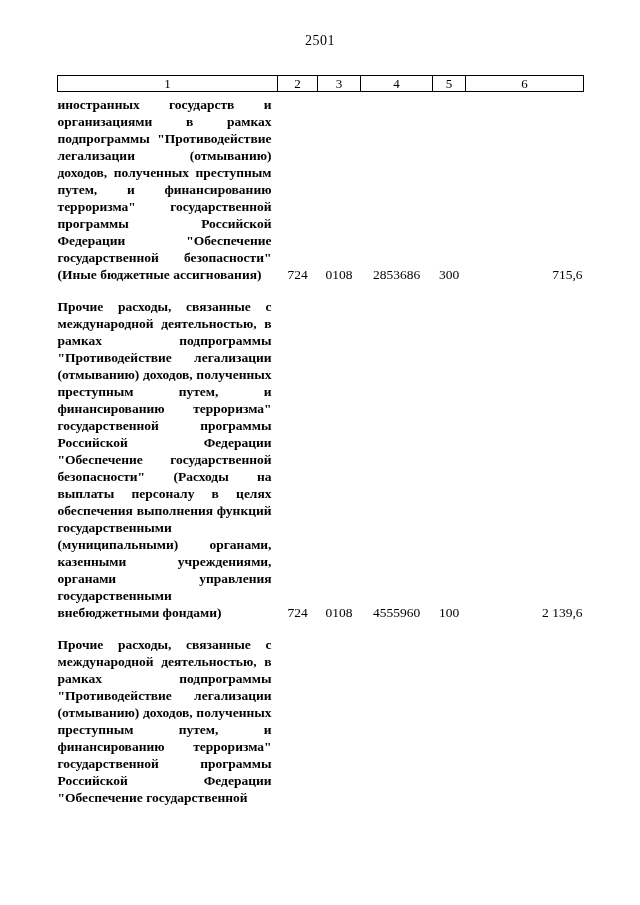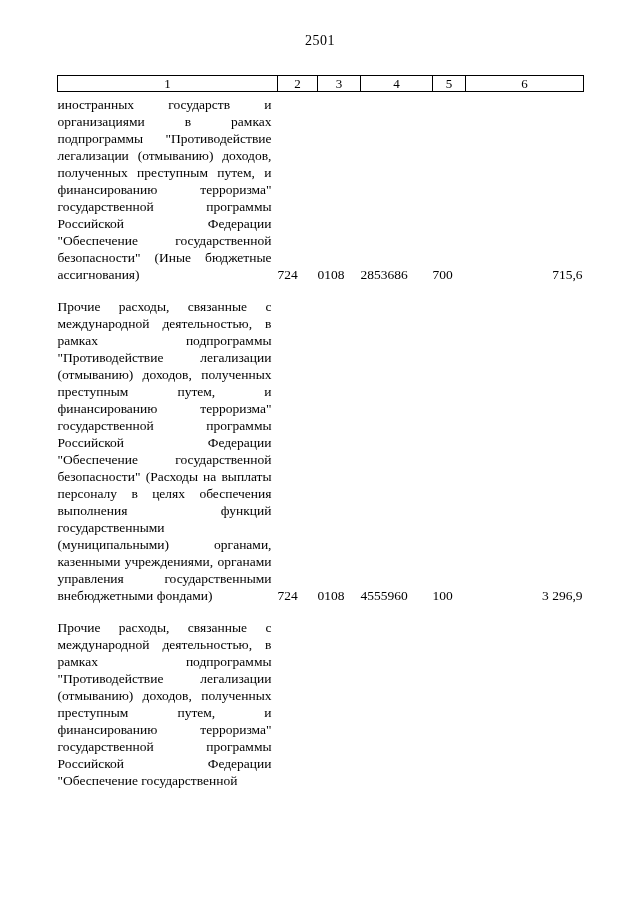--- a/index.html
+++ b/index.html
@@ -51,22 +51,24 @@
     vertical-align: bottom;
     padding: 4px 0 11px 0;
     line-height: 17px;
   }
   tbody td.desc {
     vertical-align: top;
     text-align: justify;
     text-justify: inter-word;
     hyphens: none;
     padding-right: 6px;
+    font-weight: bold;
   }
   tbody td.code {
+    text-align: center;
     white-space: nowrap;
   }
   tbody td.amount {
     text-align: right;
     padding-right: 1px;
     white-space: nowrap;
   }
 </style>
 </head>
 <body>
@@ -93,30 +95,30 @@
         <td>5</td>
         <td>6</td>
       </tr>
     </thead>
     <tbody>
       <tr>
         <td class="desc">иностранных государств и организациями в рамках подпрограммы "Противодействие легализации (отмыванию) доходов, полученных преступным путем, и финансированию терроризма" государственной программы Российской Федерации "Обеспечение государственной безопасности" (Иные бюджетные ассигнования)</td>
         <td class="code">724</td>
         <td class="code">0108</td>
         <td class="code">2853686</td>
-        <td class="code">700</td>
+        <td class="code">300</td>
         <td class="amount">715,6</td>
       </tr>
       <tr>
         <td class="desc">Прочие расходы, связанные с международной деятельностью, в рамках подпрограммы "Противодействие легализации (отмыванию) доходов, полученных преступным путем, и финансированию терроризма" государственной программы Российской Федерации "Обеспечение государственной безопасности" (Расходы на выплаты персоналу в целях обеспечения выполнения функций государственными (муниципальными) органами, казенными учреждениями, органами управления государственными внебюджетными фондами)</td>
         <td class="code">724</td>
         <td class="code">0108</td>
         <td class="code">4555960</td>
         <td class="code">100</td>
-        <td class="amount">3 296,9</td>
+        <td class="amount">2 139,6</td>
       </tr>
       <tr>
         <td class="desc">Прочие расходы, связанные с международной деятельностью, в рамках подпрограммы "Противодействие легализации (отмыванию) доходов, полученных преступным путем, и финансированию терроризма" государственной программы Российской Федерации "Обеспечение государственной</td>
         <td class="code"></td>
         <td class="code"></td>
         <td class="code"></td>
         <td class="code"></td>
         <td class="amount"></td>
       </tr>
     </tbody>

